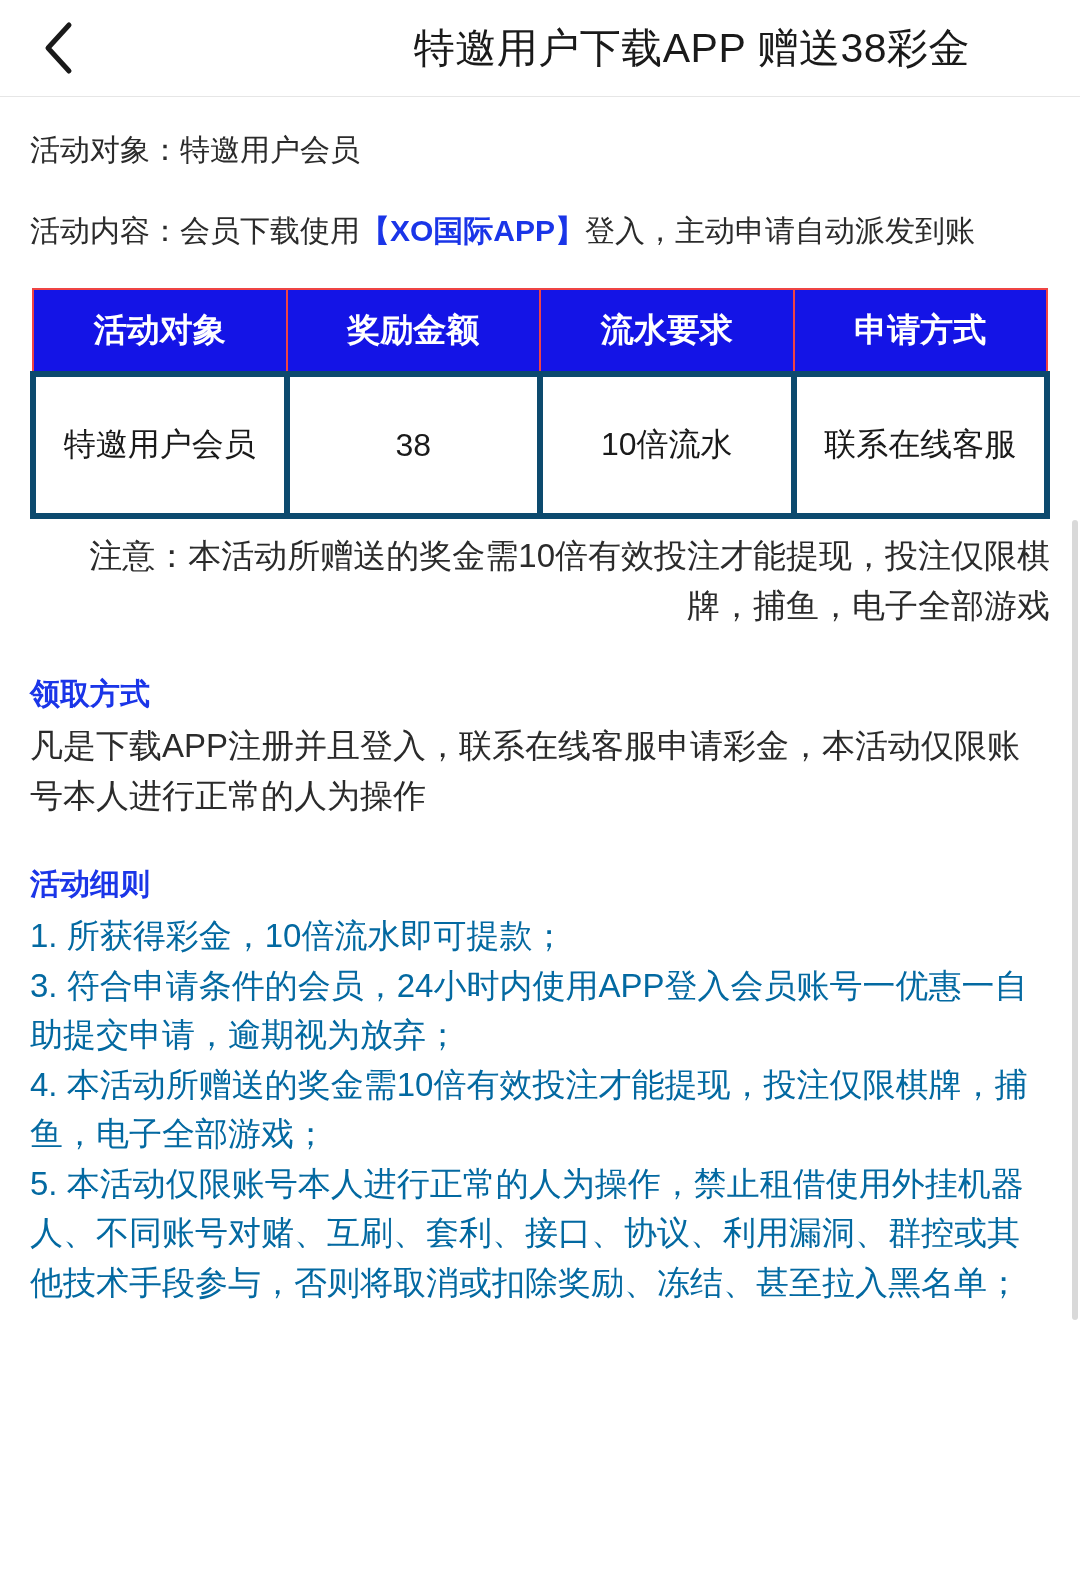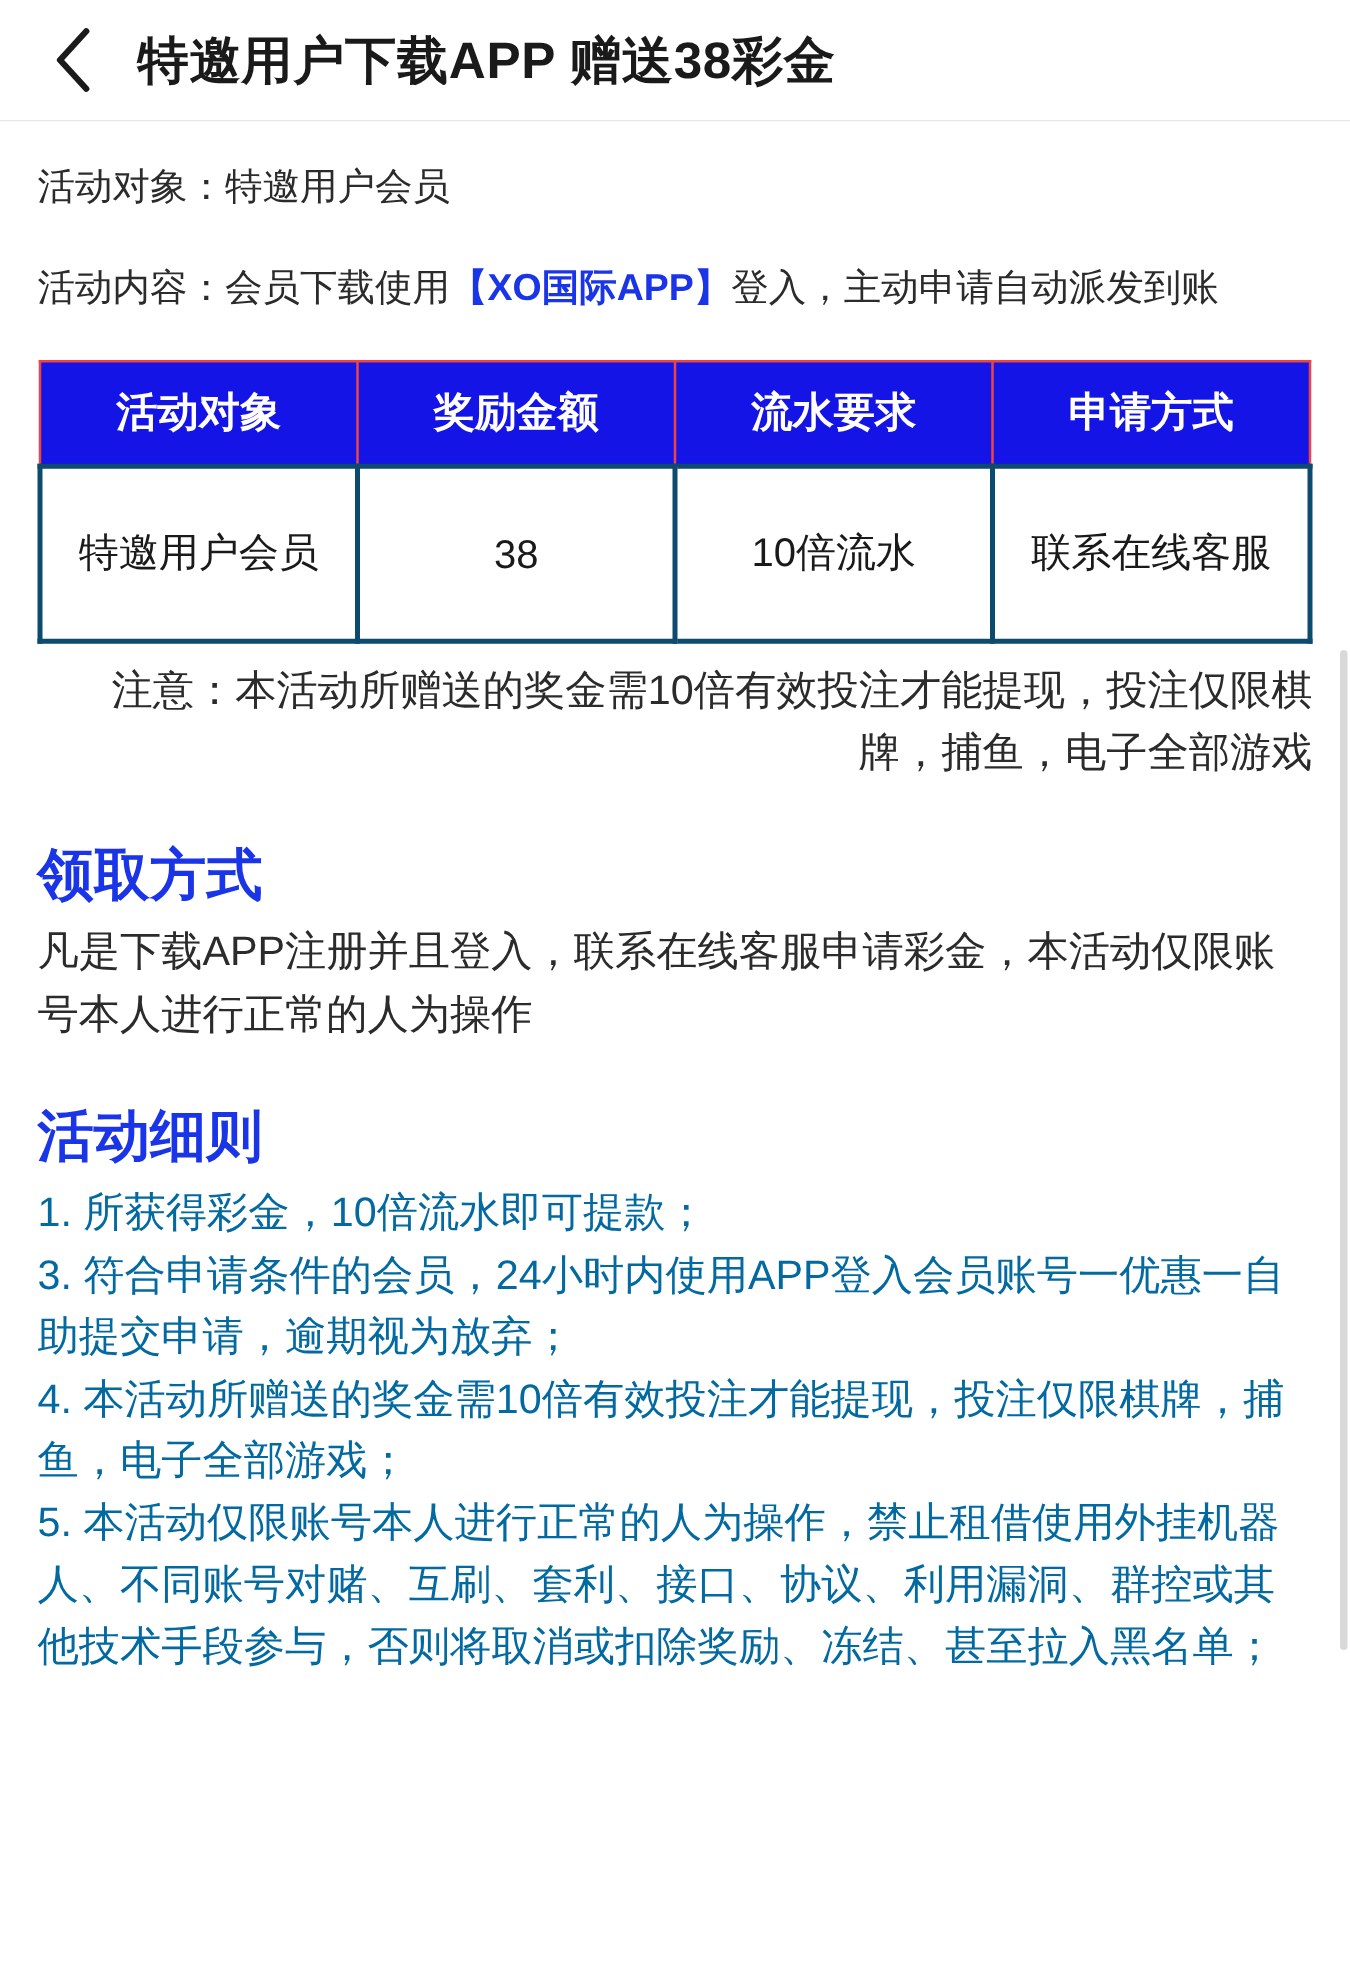--- a/index.html
+++ b/index.html
@@ -32,23 +32,23 @@
     width: 60px;
     height: 60px;
     display: flex;
     align-items: center;
     justify-content: center;
     cursor: pointer;
   }
   .back-btn svg { display: block; }
   .header-title {
     width: 100%;
-    text-align: left;
+    text-align: right;
     font-size: 41px;
-    font-weight: bold;
+    font-weight: normal;
     color: #1a1a1a;
     letter-spacing: 0.5px;
     padding: 0 110px;
     box-sizing: border-box;
   }
 
   
   .content {
     padding: 30px 30px 40px 30px;
   }
@@ -76,42 +76,42 @@
   .promo-table th {
     background: #1414e6;
     color: #ffffff;
     font-size: 33px;
     font-weight: bold;
     padding: 18px 4px;
     border: 2px solid #ef4444;
     text-align: center;
   }
   .promo-table td {
-    border: 4px solid #0c4a6e;
+    border: 6px solid #0c4a6e;
     text-align: center;
     font-size: 32px;
     color: #1a1a1a;
     padding: 46px 6px;
     font-weight: 500;
   }
 
   .note {
     font-size: 33px;
     line-height: 1.5;
     color: #2b2b2b;
     margin: 12px 0 0 0;
     font-weight: 500;
     text-align: right;
   }
 
   
   .section { margin-top: 44px; }
   .section-title {
     color: #1a35e8;
-    font-size: 45px;
+    font-size: 30px;
     font-weight: bold;
     margin: 0 0 6px 0;
   }
   .section-body {
     font-size: 33px;
     line-height: 1.5;
     color: #2b2b2b;
     font-weight: 500;
     margin: 0;
   }

